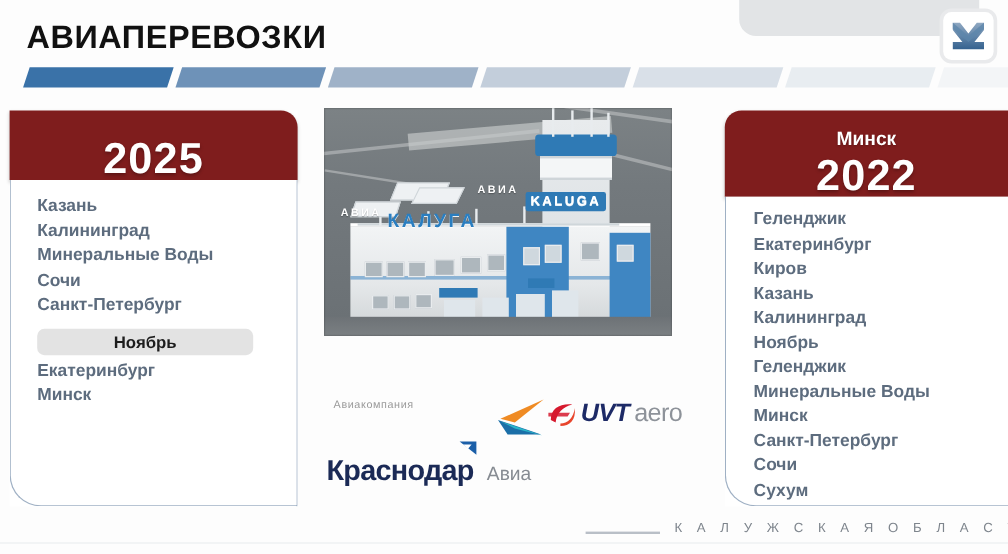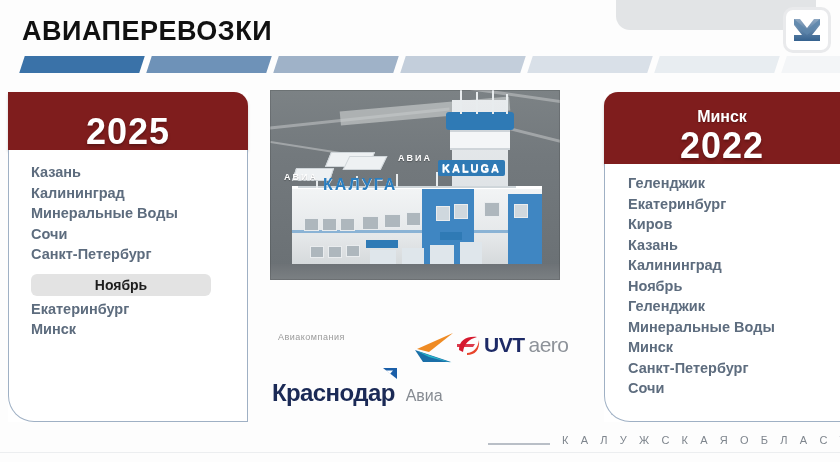--- a/index.html
+++ b/index.html
@@ -130,21 +130,21 @@
   .azimut{position:absolute;left:275px;top:288px;width:180px;height:46px;margin-top:44px;}
   .az-sub{font-size:9px;color:#9a9a9a;letter-spacing:.5px;margin-left:3px;}
   .az-name{
     font-size:31px;font-weight:bold;color:#e98a2b;line-height:.92;
     letter-spacing:-1px;margin-top:1px;
   }
   .az-mark{position:absolute;right:0;top:0;width:62px;height:34px;}
 
   .uvt{position:absolute;left:455px;top:330px;width:140px;height:30px;
        display:flex;align-items:center;}
-  .uvt-txt{font-size:21px;font-weight:bold;color:#1d2a66;letter-spacing:-.5px;}
+  .uvt-txt{font-size:21px;font-weight:bold;font-style:italic;color:#1d2a66;letter-spacing:-.5px;}
   .uvt-aero{font-size:21px;color:#8d9299;letter-spacing:-.5px;margin-left:4px;}
 
   .sever{position:absolute;left:272px;top:375px;width:220px;height:32px;
          display:flex;align-items:flex-end;}
   .sev-txt{font-size:24px;font-weight:bold;color:#1b2a56;letter-spacing:-.6px;position:relative;}
   .sev-avia{font-size:16px;color:#868b92;margin-left:11px;padding-bottom:2px;}
   .sev-mark{position:absolute;right:-4px;top:-14px;width:18px;height:16px;}
 
   
   .foot-line{position:absolute;left:488px;top:443px;width:62px;height:2px;background:#b9bfc7;}
@@ -214,20 +214,21 @@
       <div class="city">Екатеринбург</div>
       <div class="city">Киров</div>
       <div class="city">Казань</div>
       <div class="city">Калининград</div>
       <div class="city">Ноябрь</div>
       <div class="city">Геленджик</div>
       <div class="city">Минеральные Воды</div>
       <div class="city">Минск</div>
       <div class="city">Санкт-Петербург</div>
       <div class="city">Сочи</div>
+      <div class="city">Сухум</div>
     </div>
   </div>
 
   <div class="photo">
     <div class="apron"></div>
     <div class="taxi-line" style="left:-20px;top:28px;width:200px;height:3px;transform:rotate(-6deg);"></div>
     <div class="taxi-line" style="left:70px;top:14px;width:170px;height:14px;background:#c9cccd;transform:rotate(-5deg);"></div>
     <div class="taxi-line" style="left:0px;top:58px;width:90px;height:2px;transform:rotate(9deg);"></div>
     <div class="taxi-line" style="left:200px;top:4px;width:96px;height:3px;transform:rotate(8deg);"></div>
     <div class="taxi-line" style="left:232px;top:44px;width:70px;height:3px;transform:rotate(14deg);"></div>

